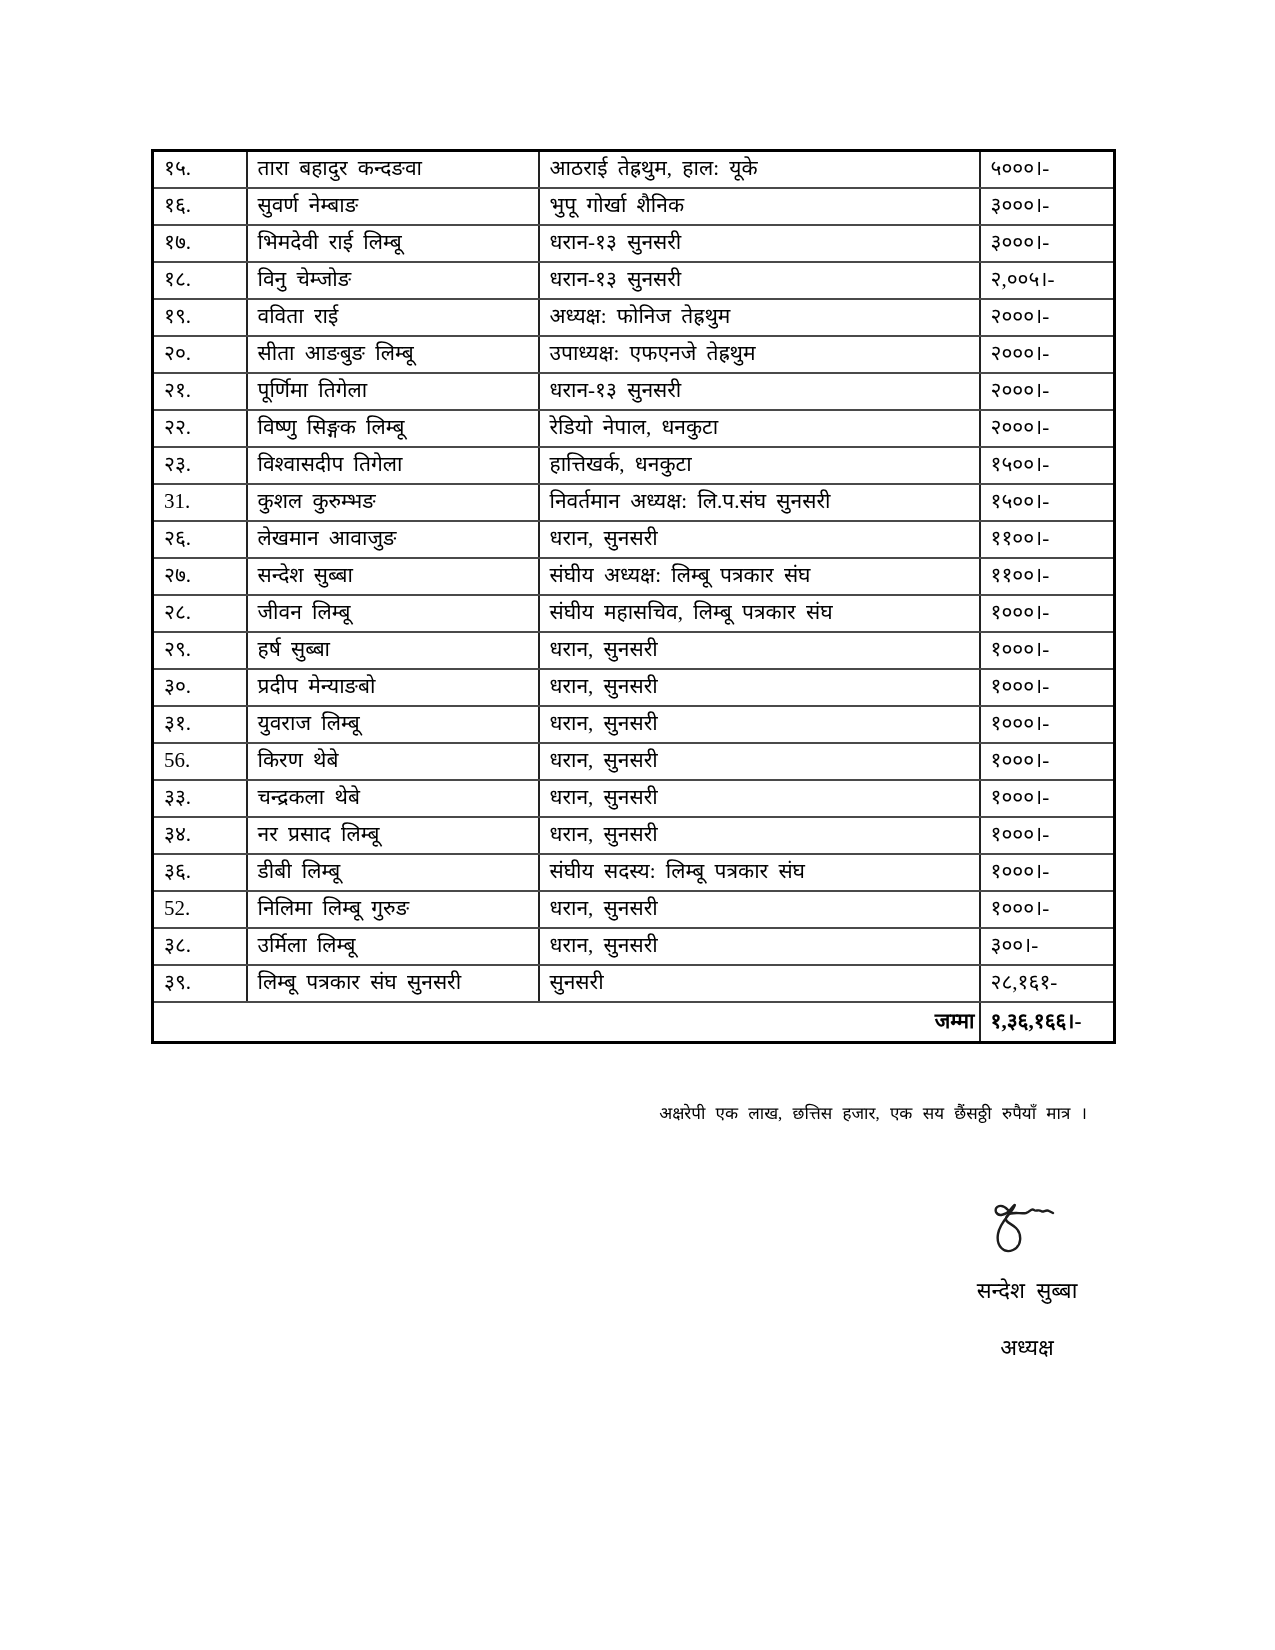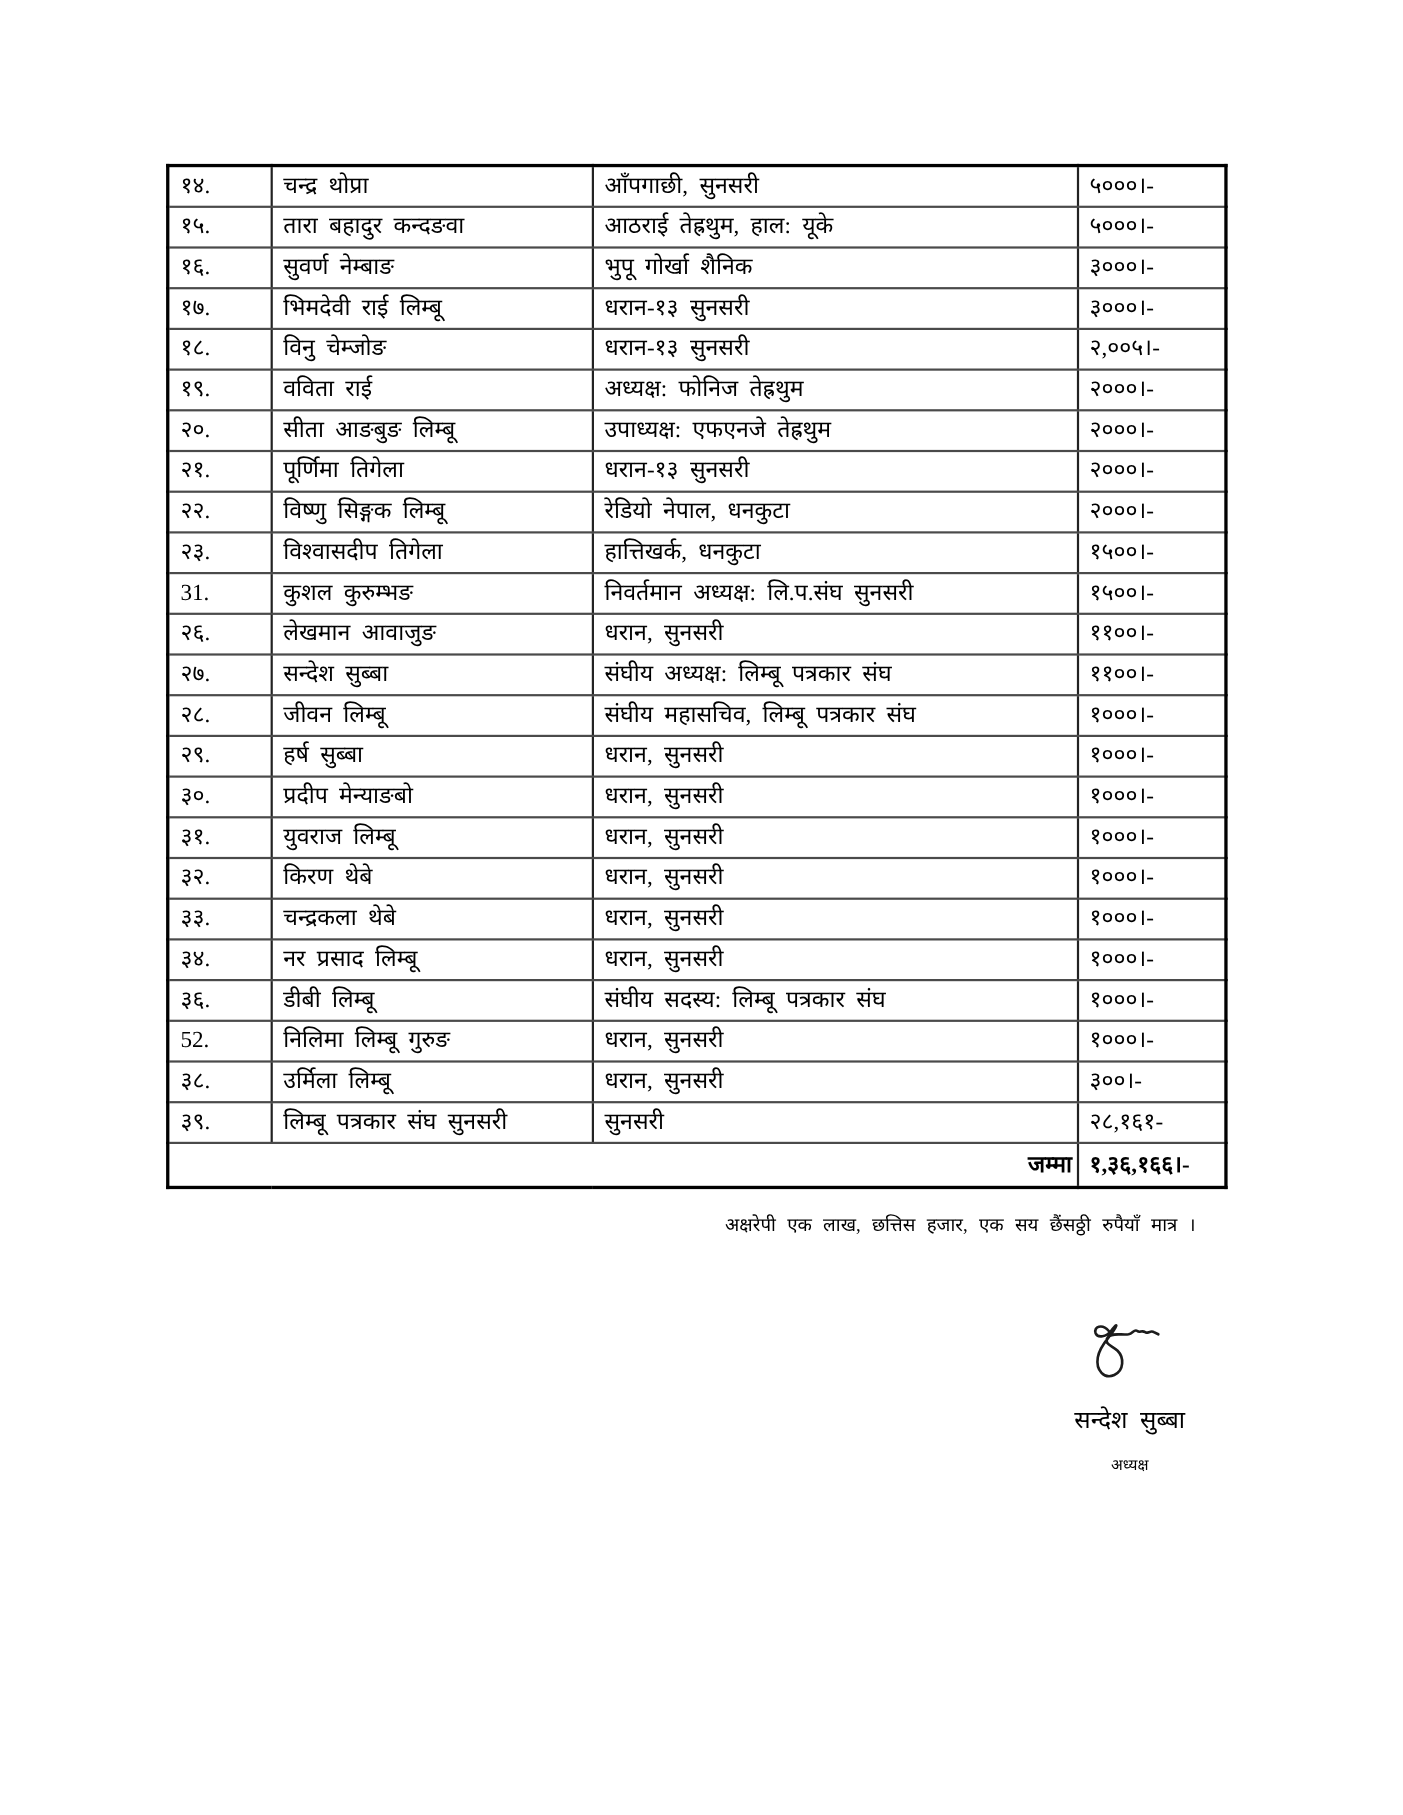--- a/index.html
+++ b/index.html
@@ -63,42 +63,36 @@
 
   .sig-block {
     position: absolute;
     left: 917px;
     top: 1198px;
     width: 220px;
     text-align: center;
   }
   .sig-block svg { display: block; margin: 0 auto; }
   .sig-name { font-size: 22px; margin-top: 16px; word-spacing: 6px; }
-  .sig-title { font-size: 14px; margin-top: 17px; }
+  .sig-title { font-size: 22px; margin-top: 27px; }
 </style>
 </head>
 <body>
 
 <div class="page">
 
   <table class="donation-table">
     <colgroup>
       <col style="width:94px">
       <col style="width:292px">
       <col style="width:441px">
       <col style="width:135px">
     </colgroup>
     <tbody>
         <tr>
-          <td class="col-sn">१४.</td>
-          <td class="col-name">चन्द्र थोप्रा</td>
-          <td class="col-address">आँपगाछी, सुनसरी</td>
-          <td class="col-amount">५०००।-</td>
-        </tr>
-        <tr>
           <td class="col-sn">१५.</td>
           <td class="col-name">तारा बहादुर कन्दङवा</td>
           <td class="col-address">आठराई तेह्रथुम, हाल: यूके</td>
           <td class="col-amount">५०००।-</td>
         </tr>
         <tr>
           <td class="col-sn">१६.</td>
           <td class="col-name">सुवर्ण नेम्बाङ</td>
           <td class="col-address">भुपू गोर्खा शैनिक</td>
           <td class="col-amount">३०००।-</td>
@@ -181,21 +175,21 @@
           <td class="col-address">धरान, सुनसरी</td>
           <td class="col-amount">१०००।-</td>
         </tr>
         <tr>
           <td class="col-sn">३१.</td>
           <td class="col-name">युवराज लिम्बू</td>
           <td class="col-address">धरान, सुनसरी</td>
           <td class="col-amount">१०००।-</td>
         </tr>
         <tr>
-          <td class="col-sn">३२.</td>
+          <td class="col-sn">56.</td>
           <td class="col-name">किरण थेबे</td>
           <td class="col-address">धरान, सुनसरी</td>
           <td class="col-amount">१०००।-</td>
         </tr>
         <tr>
           <td class="col-sn">३३.</td>
           <td class="col-name">चन्द्रकला थेबे</td>
           <td class="col-address">धरान, सुनसरी</td>
           <td class="col-amount">१०००।-</td>
         </tr>

